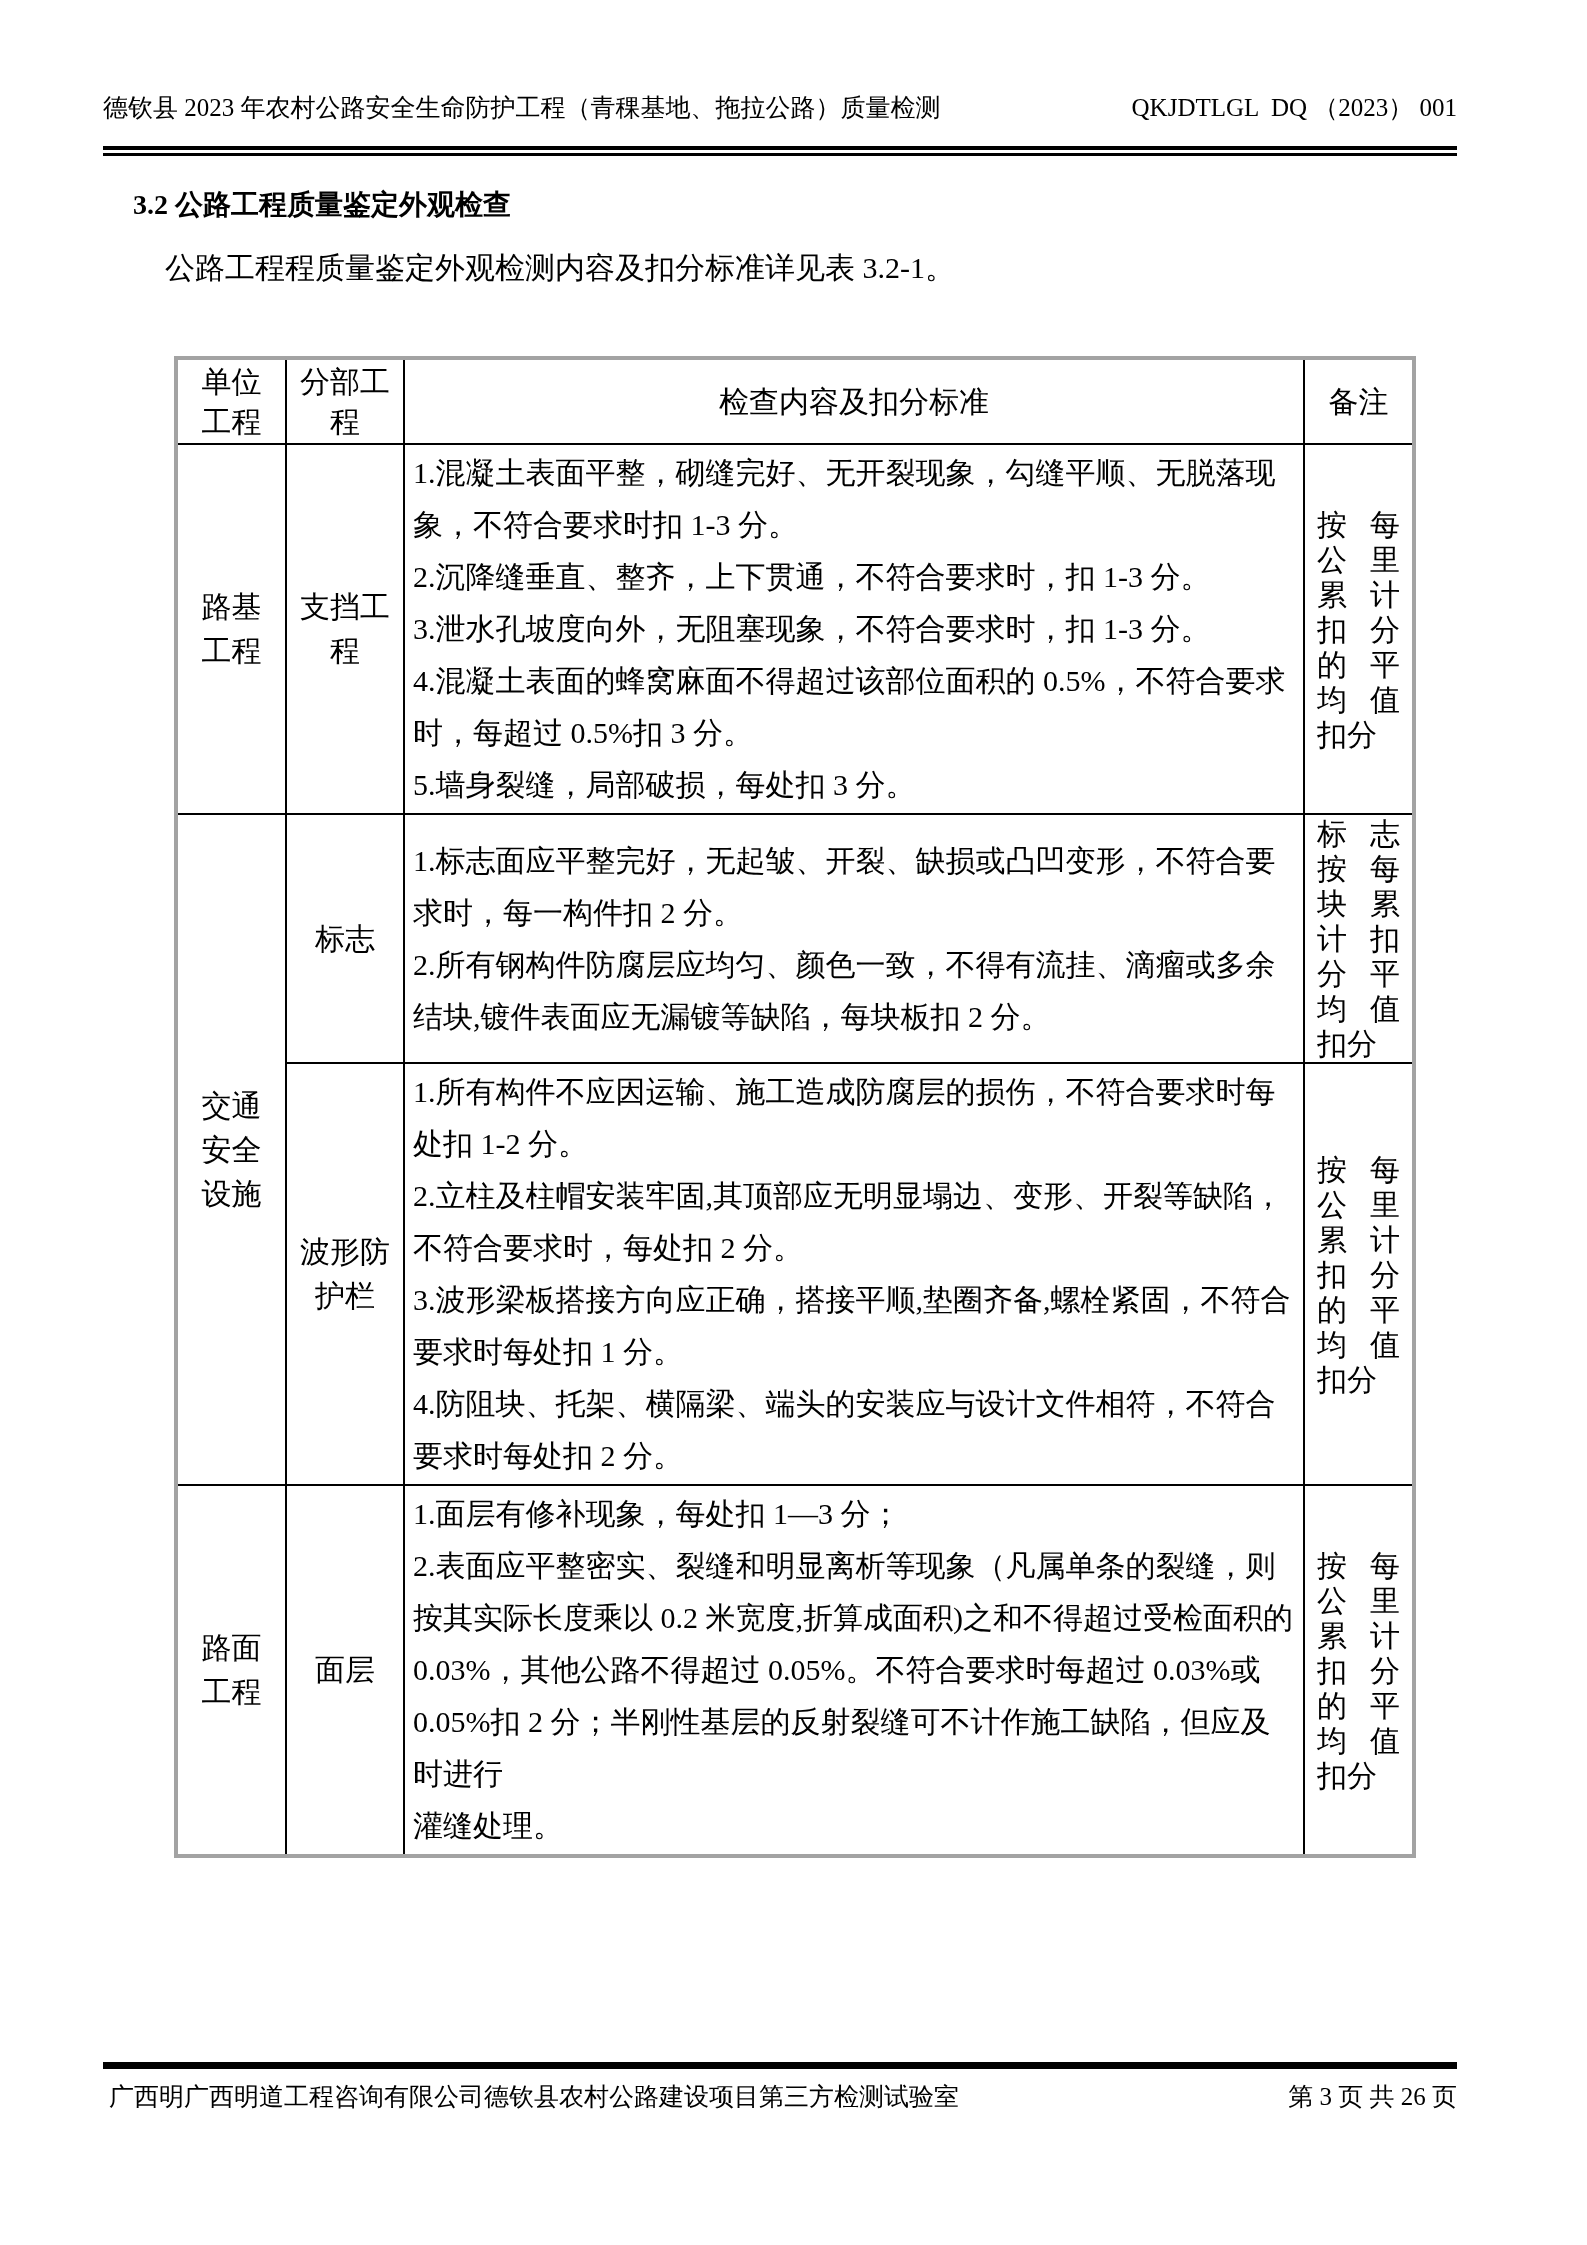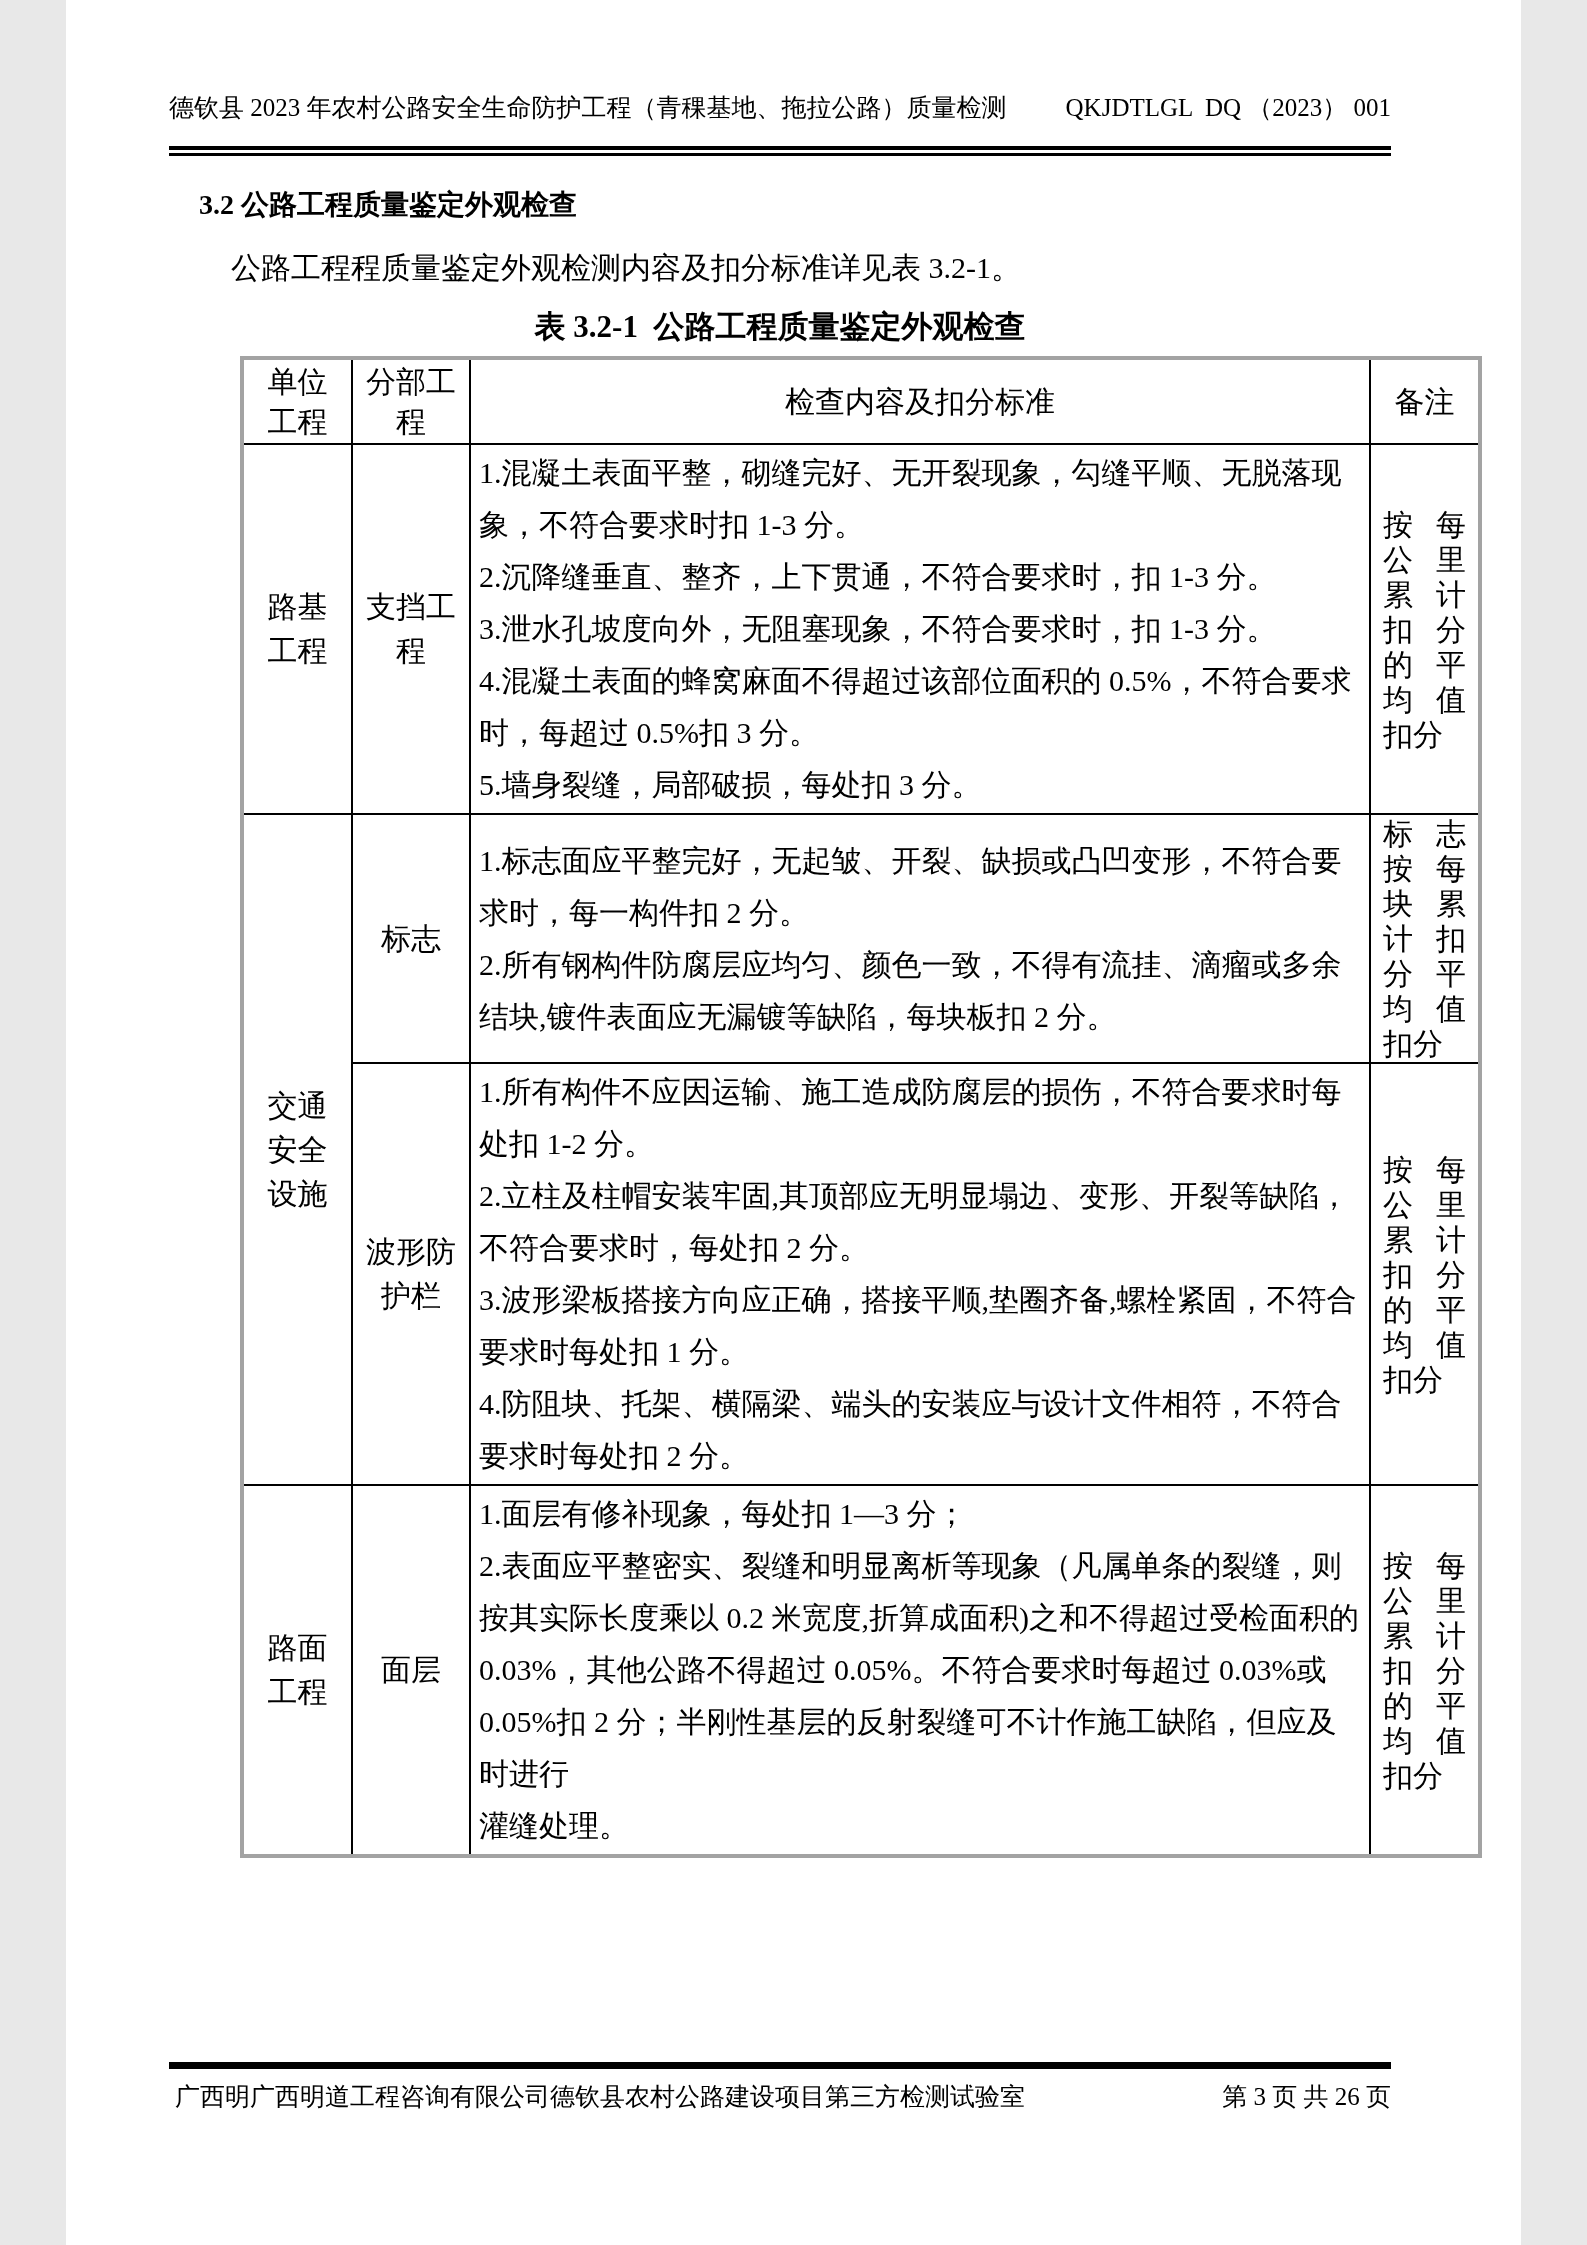--- a/index.html
+++ b/index.html
@@ -1,19 +1,19 @@
 <!DOCTYPE html>
 <html><head>
 <meta charset="utf-8">
 <style>
   * { margin:0; padding:0; box-sizing:border-box; }
   html,body { background:#e8e8e8; }
   .page {
     position:relative;
-    width:1455px; height:2245px;
+    width:1587px; height:2245px;
     background:#ffffff;
     margin:0 auto;
     font-family:"Liberation Serif","DejaVu Serif",serif;
     color:#000;
     overflow:hidden;
   }
   
   .doc-header {
     position:absolute; top:92px; left:103px; right:130px;
     display:flex; justify-content:space-between; align-items:flex-end;
@@ -76,21 +76,20 @@
   </div>
   <div class="header-rule">
     <div class="thick"></div>
     <div class="thin"></div>
   </div>
 
   <div class="section-heading">3.2 公路工程质量鉴定外观检查</div>
 
   <div class="intro-paragraph">公路工程程质量鉴定外观检测内容及扣分标准详见表 3.2-1。</div>
 
-  <div class="table-title">表 3.2-1  公路工程质量鉴定外观检查</div>
 
   <div class="tbl-wrap">
     <table class="inspection">
       <colgroup>
         <col style="width:110px">
           <col style="width:118px">
           <col style="width:900px">
           <col style="width:110px">
       </colgroup>
 

